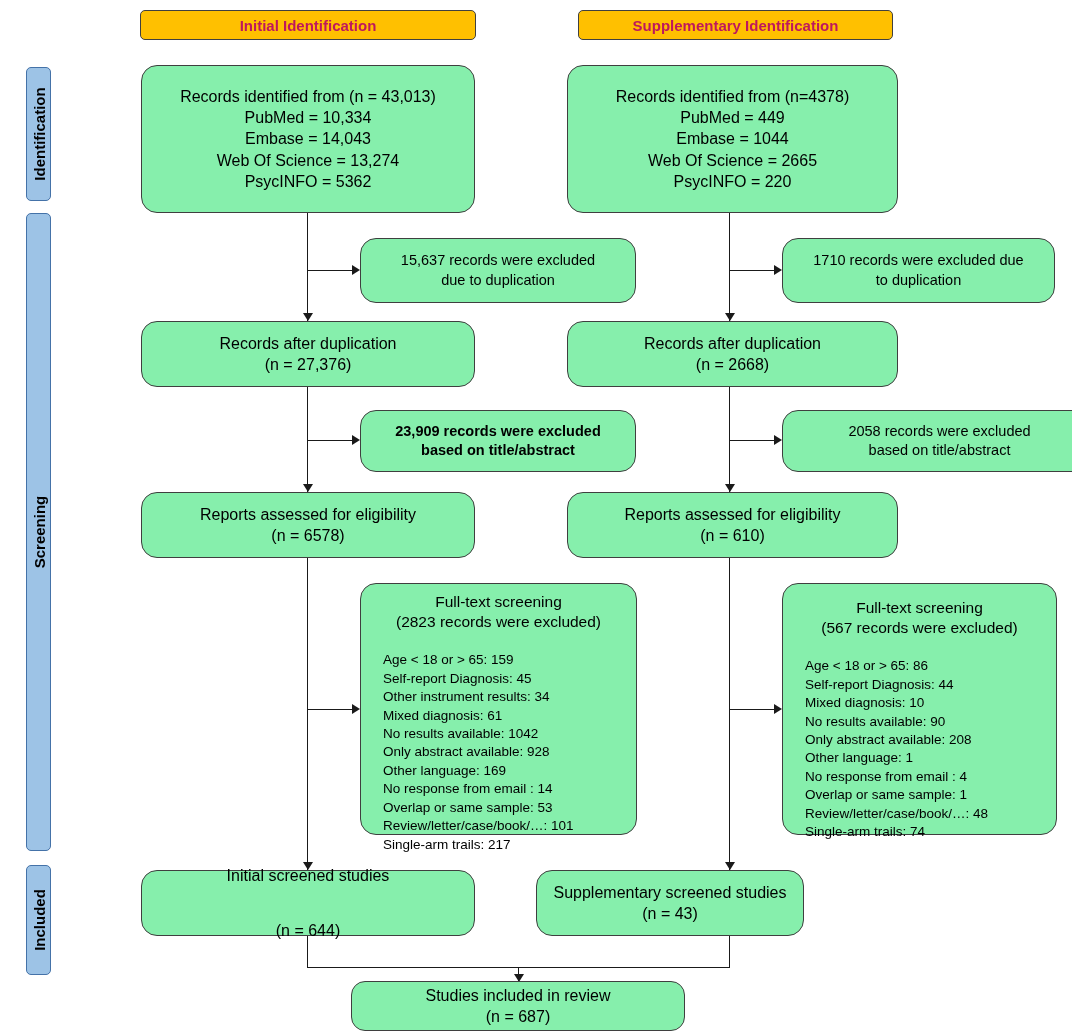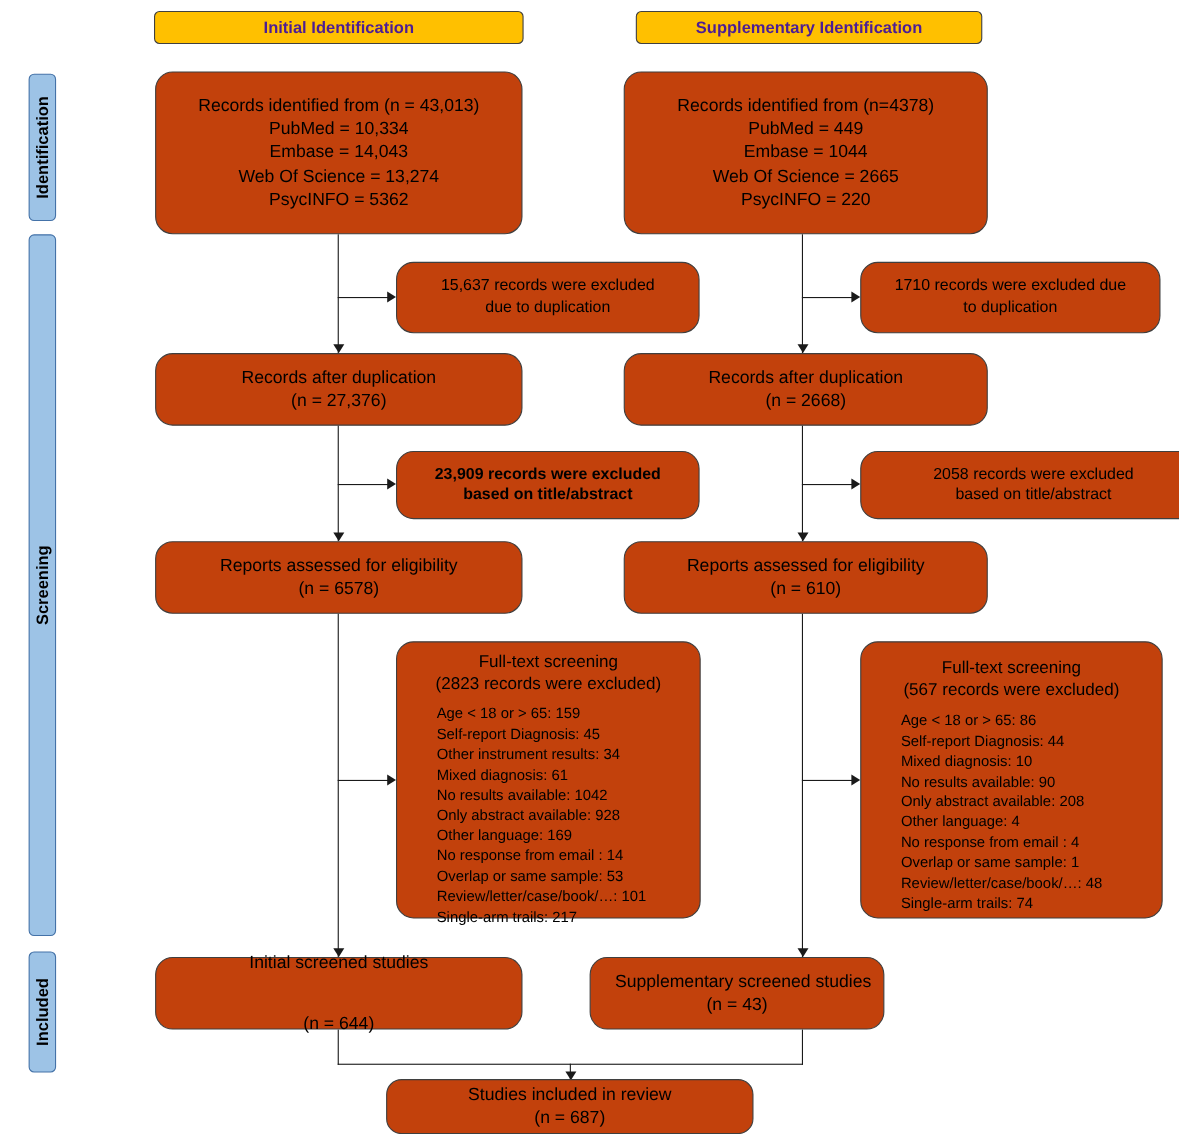--- a/index.html
+++ b/index.html
@@ -42,50 +42,51 @@
     position: absolute;
     background: #FFC000;
     border: 1px solid #404040;
     border-radius: 5px;
     box-sizing: border-box;
     display: flex;
     align-items: center;
     justify-content: center;
     font-weight: bold;
     font-size: 15px;
-    color: #4c1d95;
+    color: #be185d;
   }
 
   
   .box {
     position: absolute;
-    background: #c2410c;
+    background: #86efac;
     border: 1.4px solid #3f3f3f;
     border-radius: 16px;
     box-sizing: border-box;
     display: flex;
     flex-direction: column;
+    align-items: center;
     justify-content: center;
     text-align: center;
     font-size: 16px;
     line-height: 1.33;
-    padding: 4px 22px;
+    padding: 4px 8px;
   }
   .box.small { font-size: 14.5px; }
   .box .ln { display: block; white-space: nowrap; }
 
   
   .ft-head {
     text-align: center;
     font-size: 15.5px;
     line-height: 1.3;
     width: 100%;
   }
   .ft-list {
-    margin-top: 8px;
+    margin-top: 19px;
     align-self: flex-start;
     text-align: left;
     font-size: 13.5px;
     line-height: 1.365;
     padding-left: 14px;
   }
   .ft-list .ln { white-space: nowrap; }
 
   
   .vline { position: absolute; width: 0; border-left: 1.6px solid #1a1a1a; }
@@ -241,21 +242,21 @@
     <div class="ft-head">
       <span class="ln">Full-text screening</span>
       <span class="ln">(567 records were excluded)</span>
     </div>
     <div class="ft-list">
       <span class="ln">Age &lt; 18 or &gt; 65: 86</span>
       <span class="ln">Self-report Diagnosis: 44</span>
       <span class="ln">Mixed diagnosis: 10</span>
       <span class="ln">No results available: 90</span>
       <span class="ln">Only abstract available: 208</span>
-      <span class="ln">Other language: 4</span>
+      <span class="ln">Other language: 1</span>
       <span class="ln">No response from email : 4</span>
       <span class="ln">Overlap or same sample: 1</span>
       <span class="ln">Review/letter/case/book/…: 48</span>
       <span class="ln">Single-arm trails: 74</span>
     </div>
   </div>
 
   <div class="box" style="left:536px; top:870px; width:268px; height:66px;">
     <span class="ln">Supplementary screened studies</span>
     <span class="ln">(n = 43)</span>

